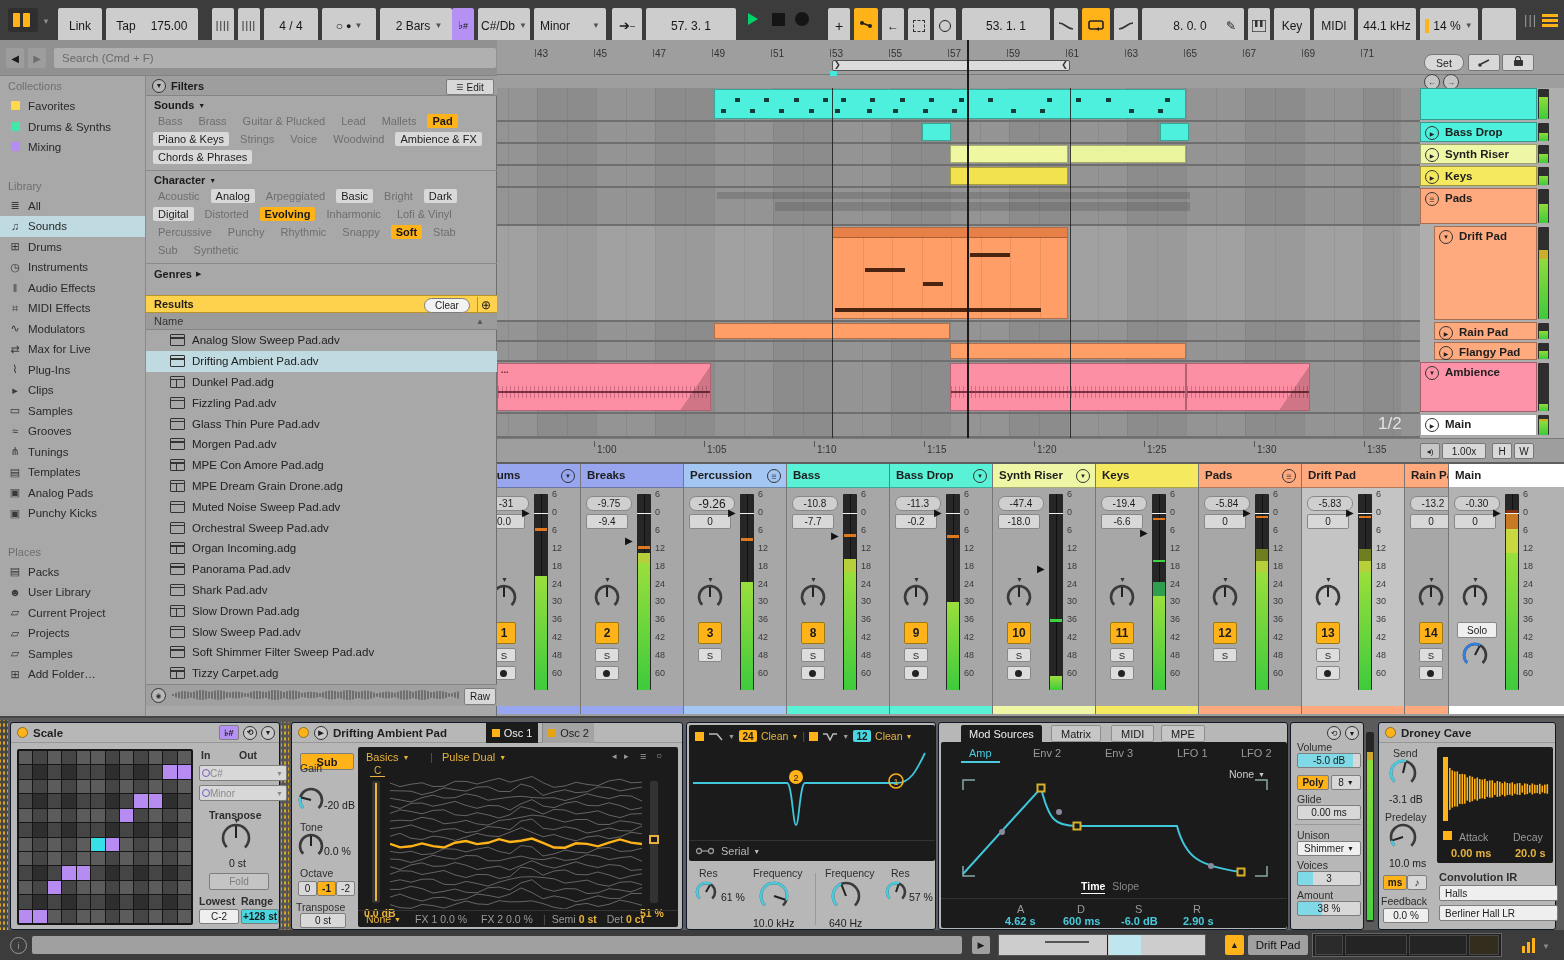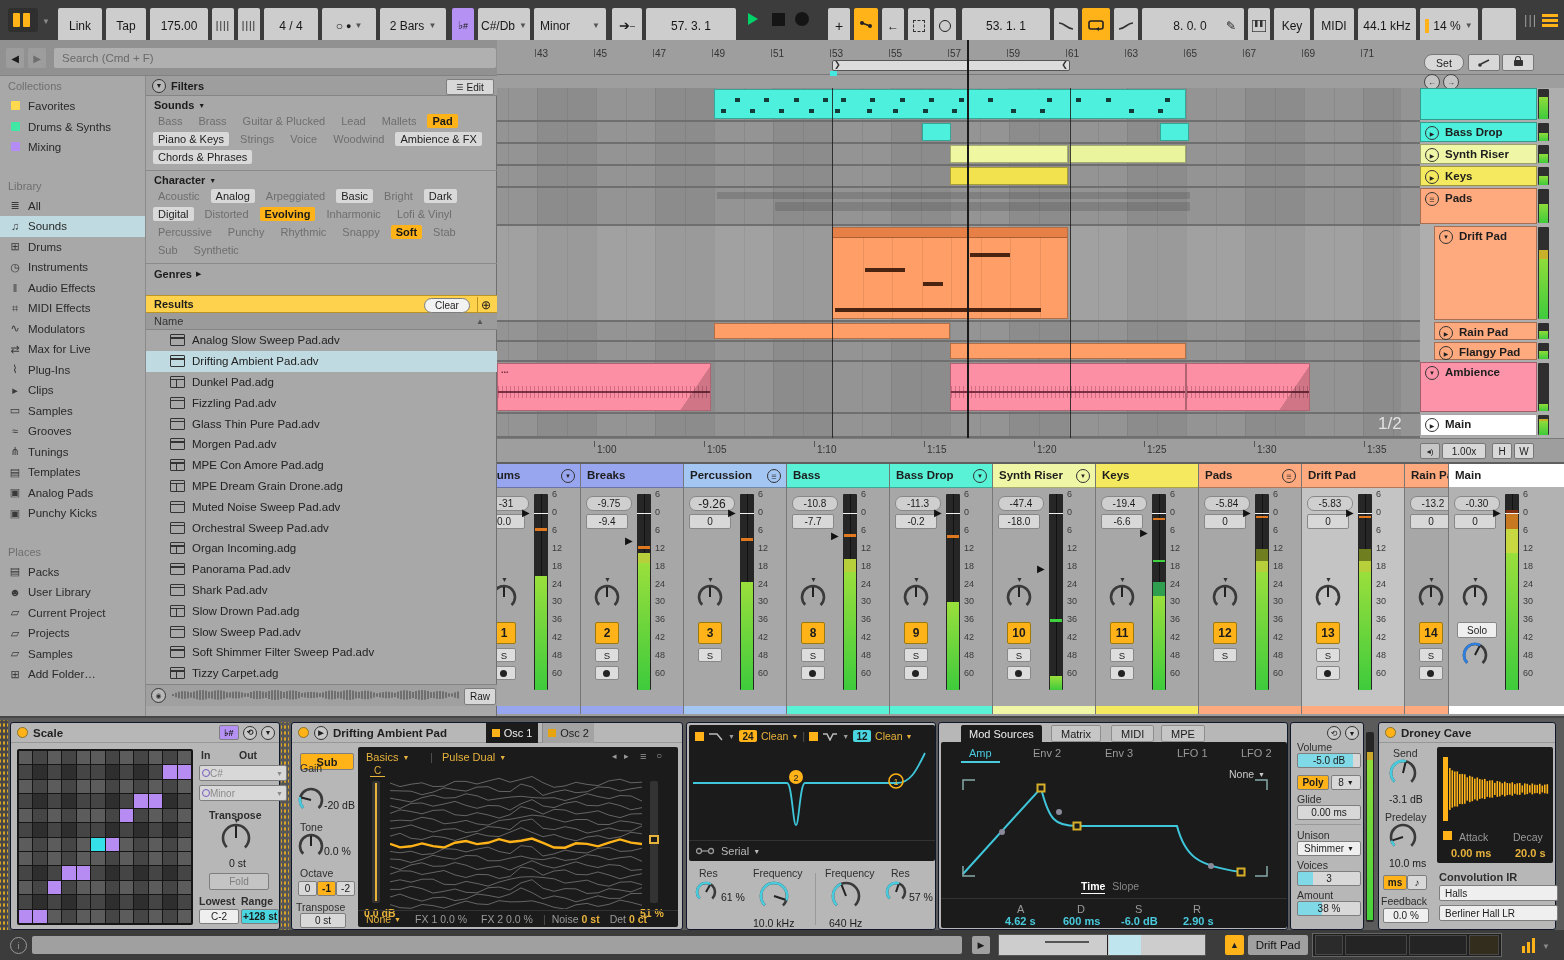--- a/index.html
+++ b/index.html
@@ -47,26 +47,26 @@
 <div id="app">
 
   <div class="a" id="topbar" style="left:0;top:0;width:1564px;height:40px;background:#3c3c3c;">
     <div class="a" style="left:8px;top:8px;width:30px;height:24px;background:#2f2f2f;border-radius:3px;">
       <div class="a" style="left:5px;top:5px;width:7px;height:14px;background:#ffb319;border-radius:1px;"></div>
       <div class="a" style="left:15px;top:5px;width:7px;height:14px;background:#ffb319;border-radius:1px;"></div>
     </div>
     <div class="a" style="left:42px;top:17px;color:#8a8a8a;font-size:8px;">▼</div>
     <div class="chip" style="left:58px;width:44px;">Link</div>
     <div class="chip" style="left:106px;width:40px;">Tap</div>
-    <div class="chip" style="left:150px;width:58px;">175.00</div>
+    <div class="chip" style="left:140px;width:58px;">175.00</div>
     <div class="chip" style="left:212px;width:22px;letter-spacing:1px;font-size:10px;">||||</div>
     <div class="chip" style="left:238px;width:22px;letter-spacing:1px;font-size:10px;">||||</div>
     <div class="chip" style="left:264px;width:54px;">4 / 4</div>
     <div class="chip" style="left:322px;width:54px;gap:3px;">○<span style="font-size:9px;">●</span><span style="font-size:8px;color:#555;">▼</span></div>
-    <div class="chip" style="left:380px;width:66px;gap:4px;">
+    <div class="chip" style="left:380px;width:66px;gap:4px;padding-left:6px;">
         <span>2 Bars</span>
         <span style="font-size:8px;color:#555;">▼</span>
       </div>
     <div class="chip purple" style="left:452px;width:22px;font-size:11px;">♭<span style="font-size:9px;">#</span></div>
     <div class="chip" style="left:478px;width:52px;gap:4px;">
         <span>C#/Db</span>
         <span style="font-size:8px;color:#555;">▼</span>
       </div>
     <div class="chip" style="left:534px;width:72px;gap:4px;justify-content:space-between;padding:0 6px;box-sizing:border-box;">
         <span>Minor</span>
@@ -1399,21 +1399,21 @@
             <span style="visibility:hidden;">.</span>
           </div>
         <div class="a" style="left:0;bottom:0;width:320px;height:16px;border-top:1px solid #333;display:flex;align-items:center;font-size:10.5px;">
           <span class="gold f" style="margin-left:8px;gap:3px;">
               <span>None</span>
               <span style="font-size:7px;">▼</span>
             </span>
           <span class="gry" style="margin-left:14px;">FX 1 0.0 %</span>
           <span class="gry" style="margin-left:14px;">FX 2 0.0 %</span>
           <span style="color:#555;margin-left:10px;">|</span>
-          <span class="gry" style="margin-left:6px;">Noise</span>
+          <span class="gry" style="margin-left:6px;">Semi</span>
           <span class="gold" style="margin-left:3px;font-weight:bold;">0 st</span>
           <span class="gry" style="margin-left:10px;">Det</span>
           <span class="gold" style="margin-left:3px;font-weight:bold;">0 ct</span>
         </div>
       </div>
     </div>
 
     <div class="dev" id="dev-filt" style="left:686px;width:250px;top:4px;">
       <div class="dk" style="left:2px;top:2px;width:246px;height:136px;">
         <div class="a f" style="left:6px;top:5px;gap:4px;">

